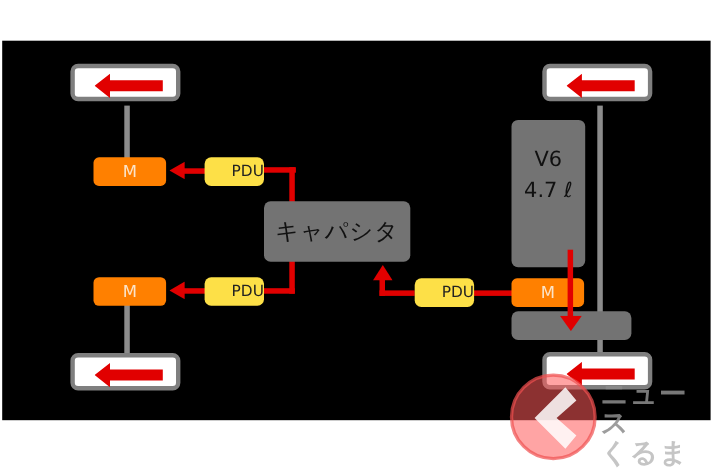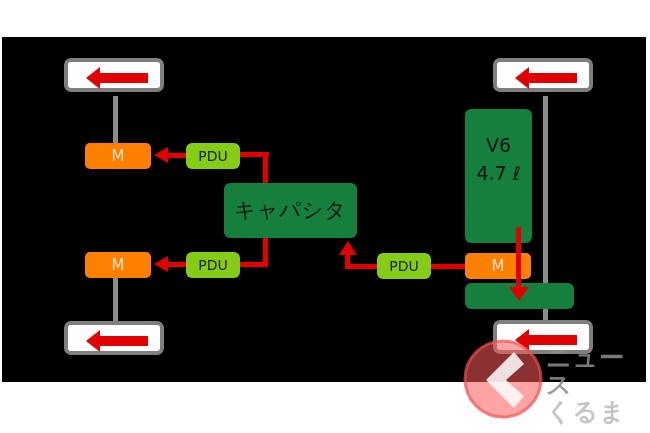--- a/index.html
+++ b/index.html
@@ -20,28 +20,28 @@
     }
     .wheel svg { position: absolute; left: 18px; top: 5px; }
     .shaft { position: absolute; background: #8c8c8c; width: 5px; }
     .motor {
       position: absolute; width: 66px; height: 26px;
       background: #ff8000; border-radius: 5px; color: #fbe3c8;
       font-size: 15px; line-height: 26px; text-align: center;
     }
     .pdu {
       position: absolute; width: 54px; height: 26px;
-      background: #84cc16; border-radius: 6px; color: #222;
-      font-size: 14px; line-height: 26px; text-align: center;
+      background: #fde047; border-radius: 6px; color: #222;
+      font-size: 14px; line-height: 26px; text-align: right;
     }
     .gray-box {
-      position: absolute; background: #15803d; border-radius: 6px; color: #111;
+      position: absolute; background: #737373; border-radius: 6px; color: #111;
     }
     .capacitor {
-      left: 224px; top: 183px; width: 133px; height: 55px;
+      left: 240px; top: 183px; width: 133px; height: 55px;
       font-size: 21px; line-height: 55px; text-align: center; letter-spacing: 1px;
     }
     .engine {
       left: 465px; top: 109px; width: 67px; height: 134px;
       font-size: 19px; line-height: 28px; text-align: center;
       padding-top: 22px; box-sizing: border-box;
     }
     .engine span { display: block; }
     .gearbox { left: 465px; top: 283px; width: 109px; height: 26px; }
     .red { position: absolute; background: #e10000; }

